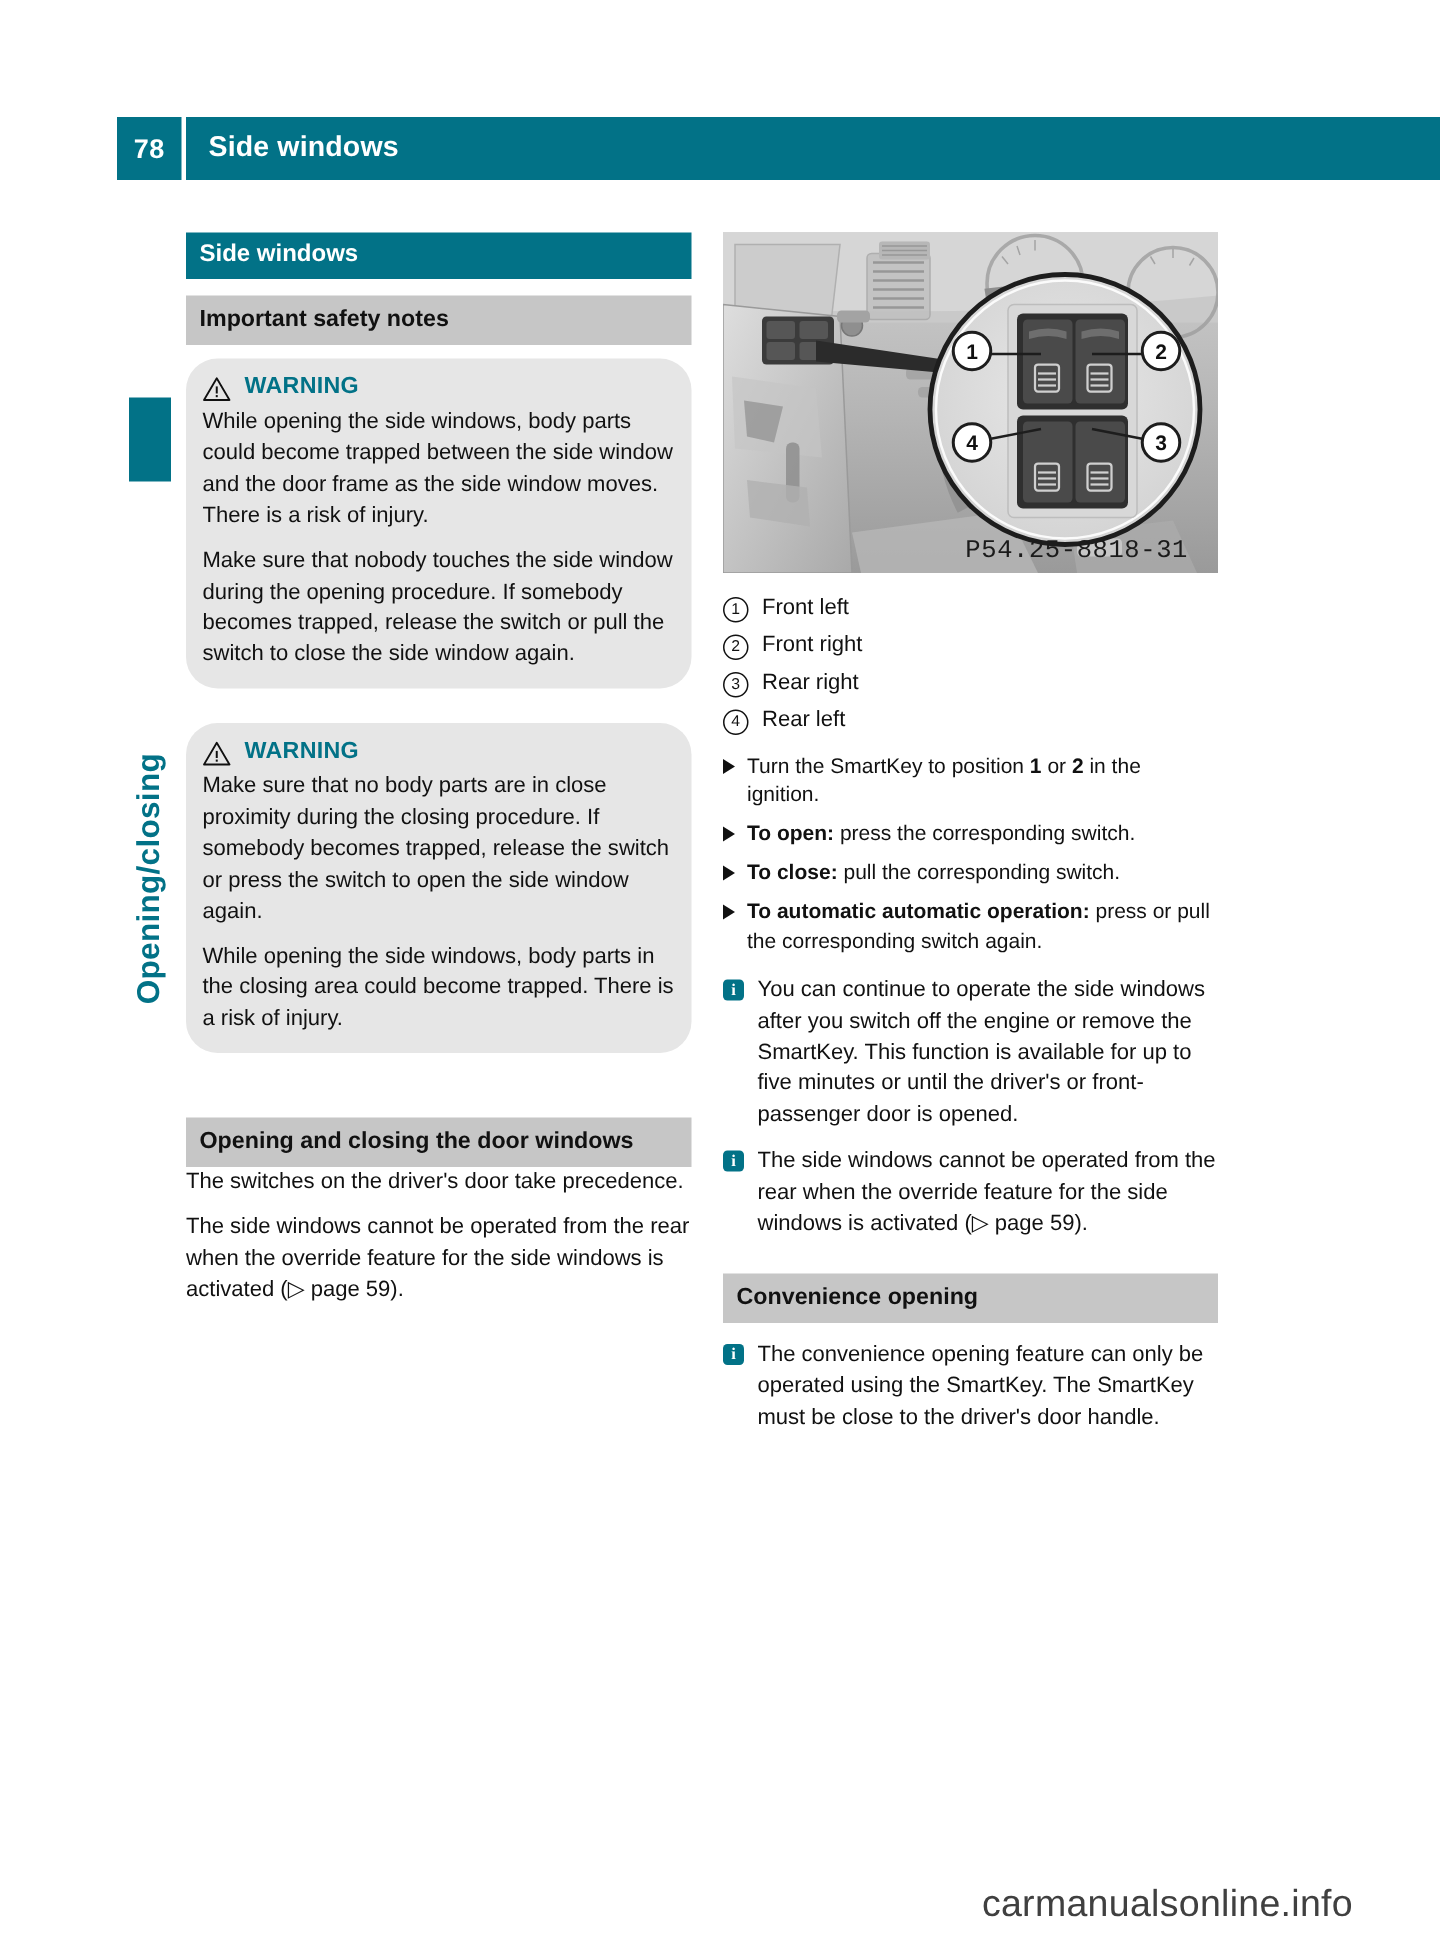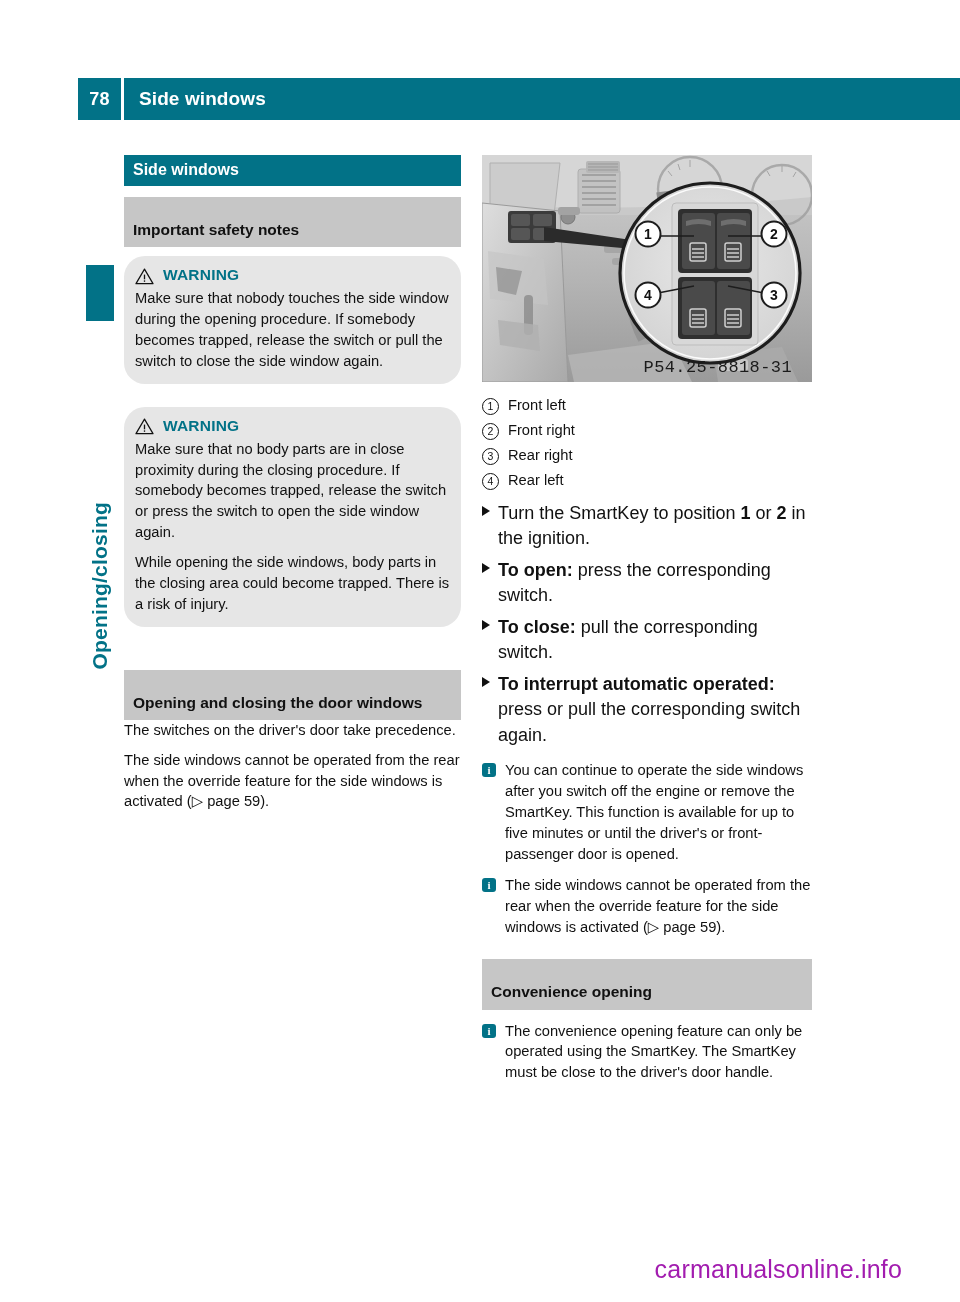--- a/index.html
+++ b/index.html
@@ -110,21 +110,21 @@
     font-size: 16px;
     font-weight: bold;
     padding: 6px 9px 7px 9px;
     margin-bottom: 11px;
   }
   .band-gray {
     background: #c6c6c6;
     color: #111111;
     font-size: 15.5px;
     font-weight: bold;
-    padding: 23px 9px 7px 9px;
+    padding: 6px 9px 7px 9px;
     line-height: 1.30;
   }
 
   
   .warning-box {
     background: #e6e6e6;
     padding: 10px 11px 12px 11px;
     margin-bottom: 0;
     border-radius: 21px;
   }
@@ -182,21 +182,21 @@
     margin-right: 9px;
     margin-top: 3px;
     font-family: "Liberation Sans", sans-serif;
   }
 
   
   .step-row {
     display: flex;
     align-items: flex-start;
     margin-bottom: 6px;
-    font-size: 18px;
+    font-size: 14px;
     line-height: 1.42;
   }
   .step-arrow {
     flex: 0 0 auto;
     width: 0;
     height: 0;
     border-left: 8px solid #111111;
     border-top: 5.5px solid transparent;
     border-bottom: 5.5px solid transparent;
     margin-right: 8px;
@@ -249,21 +249,21 @@
     font-family: Liberation Mono, monospace;
   }
 
   
   #watermark {
     position: absolute;
     left: 0;
     right: 58px;
     bottom: 18px;
     text-align: right;
-    color: #a21caf;
+    color: #404040;
     font-size: 25px;
     letter-spacing: 0.2px;
   }
 </style>
 </head>
 <body>
 
 <div id="page-header">
   <div id="page-number-box">78</div>
   <div id="header-title-bar">
@@ -286,20 +286,21 @@
 
   <div class="warning-box" style="margin-top:9px;">
     <div class="warning-head">
       <svg class="warn-tri" viewBox="0 0 20 18">
         <path d="M10 1.2 L19 16.6 L1 16.6 Z" fill="none" stroke="#111111" stroke-width="1.3" stroke-linejoin="round"></path>
         <rect x="9.3" y="7.0" width="1.4" height="5.0" fill="#111111"></rect>
         <rect x="9.3" y="13.1" width="1.4" height="1.5" fill="#111111"></rect>
       </svg>
       <span class="warning-title">WARNING</span>
     </div>
+    <p>While opening the side windows, body parts could become trapped between the side window and the door frame as the side window moves. There is a risk of injury.</p>
     <p>Make sure that nobody touches the side window during the opening procedure. If somebody becomes trapped, release the switch or pull the switch to close the side window again.</p>
   </div>
 
   <div class="warning-box" style="margin-top:23px;">
     <div class="warning-head">
       <svg class="warn-tri" viewBox="0 0 20 18">
         <path d="M10 1.2 L19 16.6 L1 16.6 Z" fill="none" stroke="#111111" stroke-width="1.3" stroke-linejoin="round"></path>
         <rect x="9.3" y="7.0" width="1.4" height="5.0" fill="#111111"></rect>
         <rect x="9.3" y="13.1" width="1.4" height="1.5" fill="#111111"></rect>
       </svg>
@@ -513,21 +514,21 @@
     </div>
 
     <div class="step-row">
       <span class="step-arrow"></span>
       <span class="step-text"><b>To close:</b><span> pull the corresponding switch.</span></span>
     </div>
 
 
     <div class="step-row" style="margin-bottom:12px;">
       <span class="step-arrow"></span>
-      <span class="step-text"><b>To interrupt automatic operated:</b><span> press or pull the corresponding switch again.</span></span>
+      <span class="step-text"><b>To automatic automatic operation:</b><span> press or pull the corresponding switch again.</span></span>
     </div>
 
   </div>
 
   <div class="info-row">
     <span class="info-icon">i</span>
     <span class="info-text">You can continue to operate the side windows after you switch off the engine or remove the SmartKey. This function is available for up to five minutes or until the driver's or front-passenger door is opened.</span>
   </div>
 
   <div class="info-row" style="margin-bottom:22px;">

